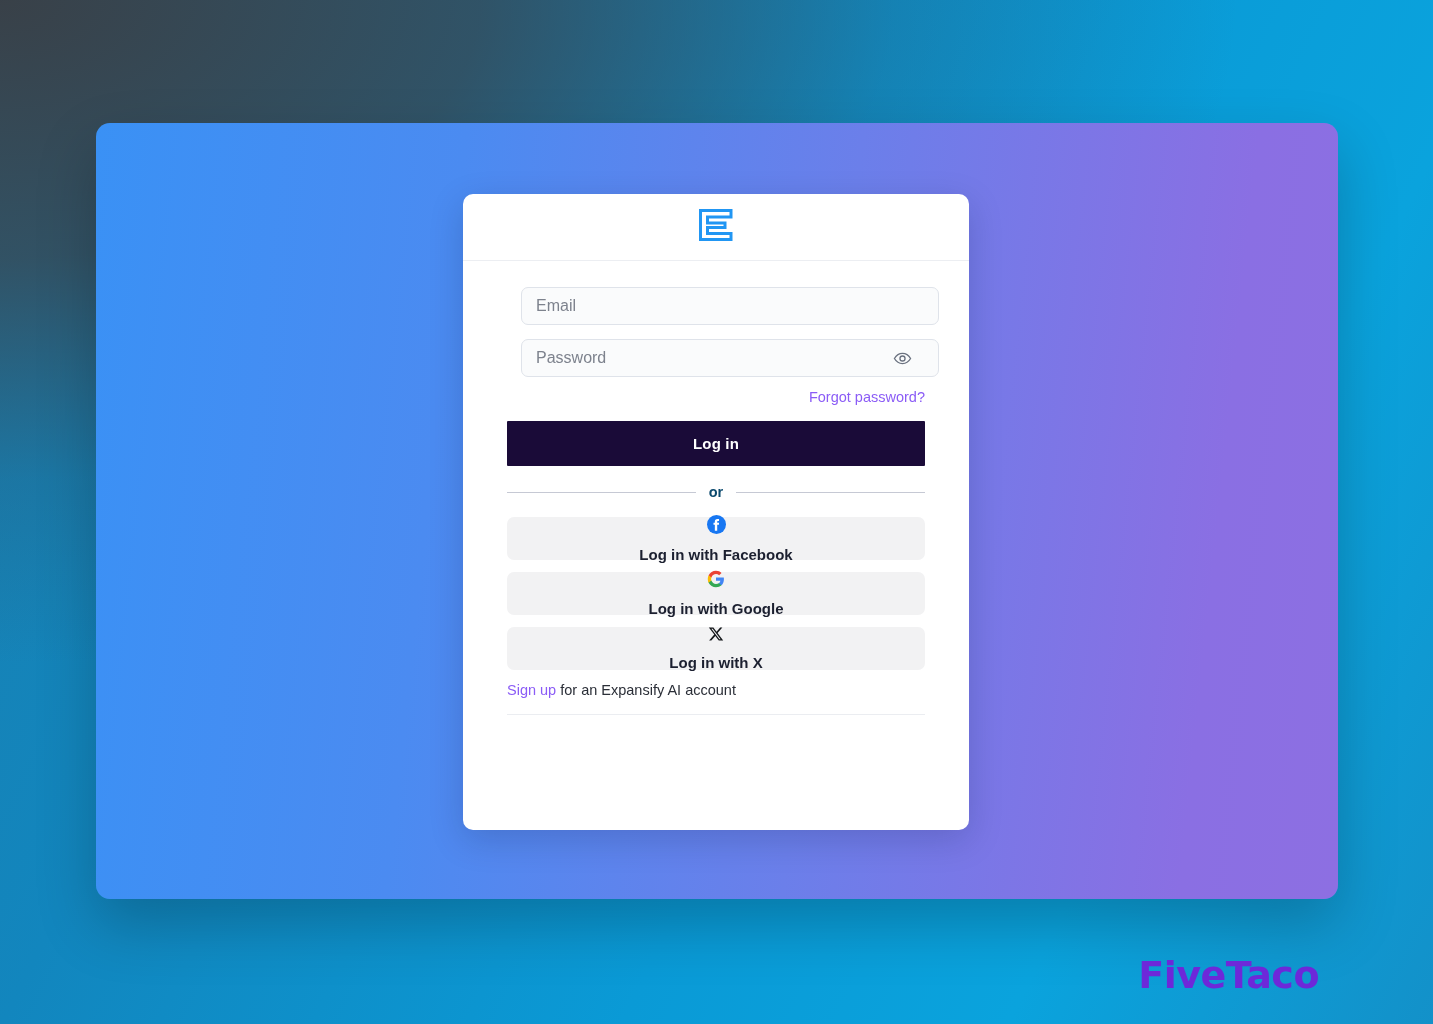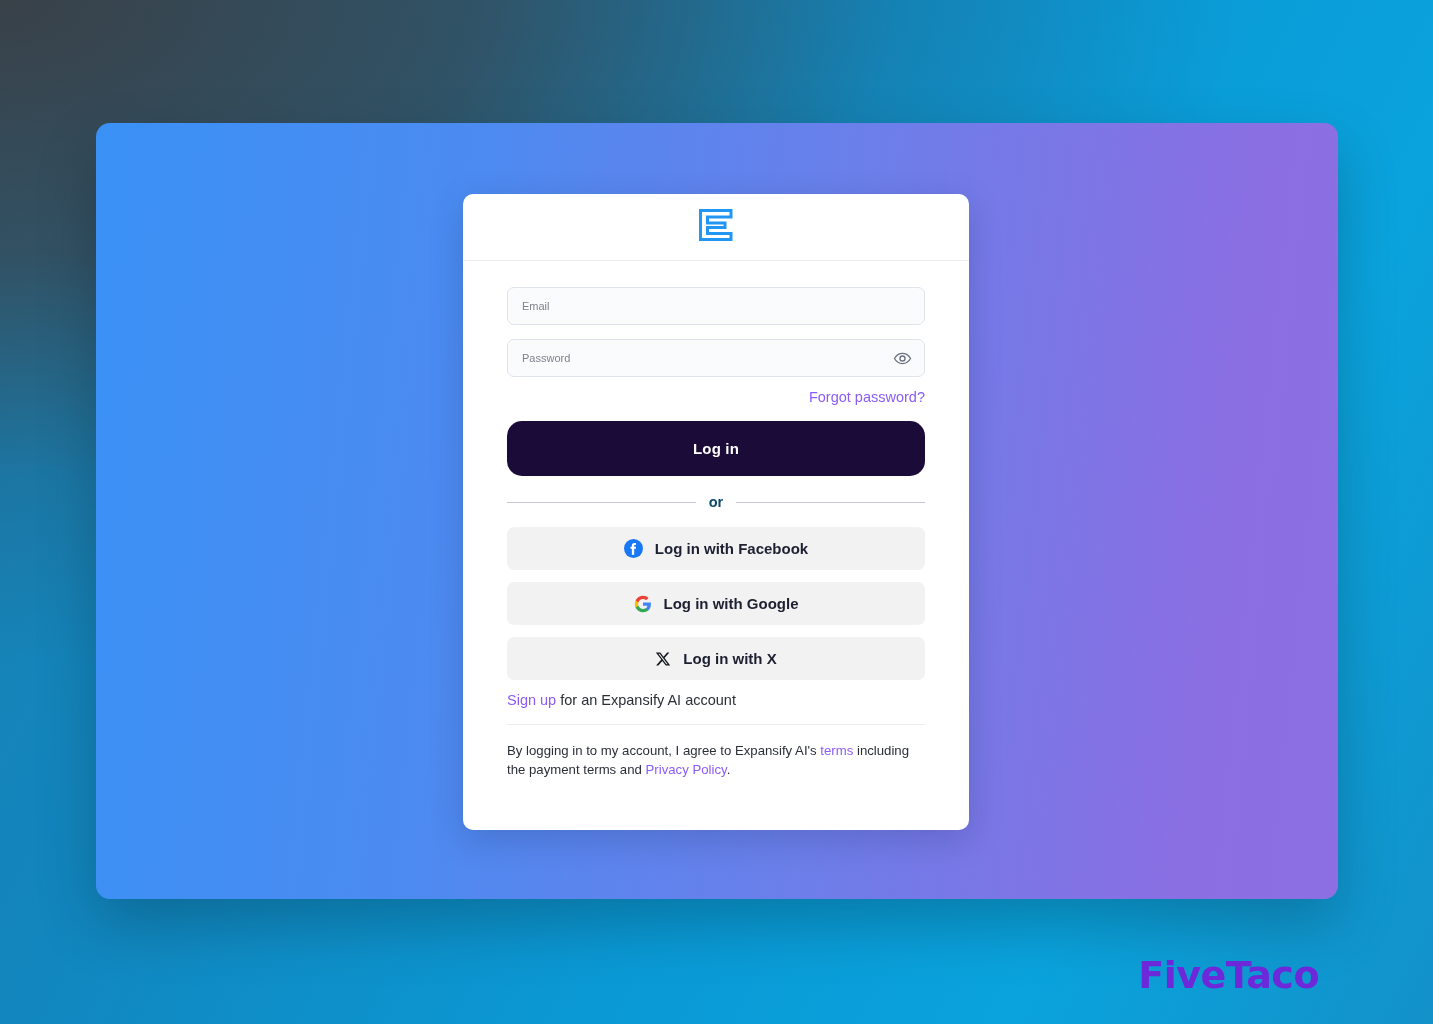--- a/index.html
+++ b/index.html
@@ -59,24 +59,25 @@
     position: relative;
     margin-bottom: 14px;
   }
   .field input {
     width: 100%;
     height: 38px;
     border: 1px solid #dfe3ea;
     border-radius: 7px;
     background: #fafbfc;
     padding: 0 14px;
-    font-size: 11px;
+    font-size: 16px;
     font-family: "Liberation Sans", sans-serif;
     color: #8b5cf6;
     outline: none;
+    margin-left: 14px;
   }
   .field input::placeholder { color: #7d828d; }
   .field.has-icon input { padding-right: 48px; }
   .eye-btn {
     position: absolute;
     right: 11px;
     top: 50%;
     transform: translateY(-50%);
     width: 24px;
     height: 24px;
@@ -97,24 +98,24 @@
   .link {
     color: #8b5cf6;
     text-decoration: none;
     cursor: pointer;
   }
   .forgot-row .link { font-size: 14.5px; }
 
   
   #login-button {
     width: 100%;
-    height: 55px;
+    height: 45px;
     background: #1a0b38;
     border: none;
-    border-radius: 15px;
+    border-radius: 1px;
     color: #ffffff;
     font-size: 15px;
     font-weight: bold;
     font-family: "Liberation Sans", sans-serif;
     letter-spacing: 0.2px;
     cursor: pointer;
   }
 
   
   .or-divider {
@@ -142,20 +143,21 @@
     display: flex;
     align-items: center;
     justify-content: center;
     gap: 12px;
     font-size: 15px;
     font-weight: bold;
     font-family: "Liberation Sans", sans-serif;
     color: #1c2030;
     cursor: pointer;
     margin-bottom: 12px;
+    flex-direction: column;
   }
   .social-icon { display: flex; align-items: center; }
 
   
   .signup-line {
     font-size: 14.5px;
     color: #2b2f38;
     margin-top: 9px;
     padding-bottom: 16px;
     border-bottom: 1px solid #ebedf1;
@@ -254,20 +256,17 @@
           <path fill="#14171a" d="M18.24 2.25h3.31l-7.23 8.26 8.5 11.24h-6.65l-5.22-6.82-5.96 6.82H1.67l7.73-8.84L1.25 2.25h6.82l4.71 6.23 5.46-6.23Zm-1.16 17.52h1.83L7.01 4.13H5.04l12.04 15.64Z"></path>
         </svg>
       </span>
       <span>Log in with X</span>
     </button>
 
     <div class="signup-line">
       <a class="link">Sign up</a><span> for an Expansify AI account</span>
     </div>
 
-    <div class="legal">
-      <span>By logging in to my account, I agree to Expansify AI's </span><a class="link">terms</a><span> including the payment terms and </span><a class="link">Privacy Policy</a><span>.</span>
-    </div>
 
   </div>
 </div>
 
 <div id="watermark">FiveTaco</div>
 
 </body></html>

